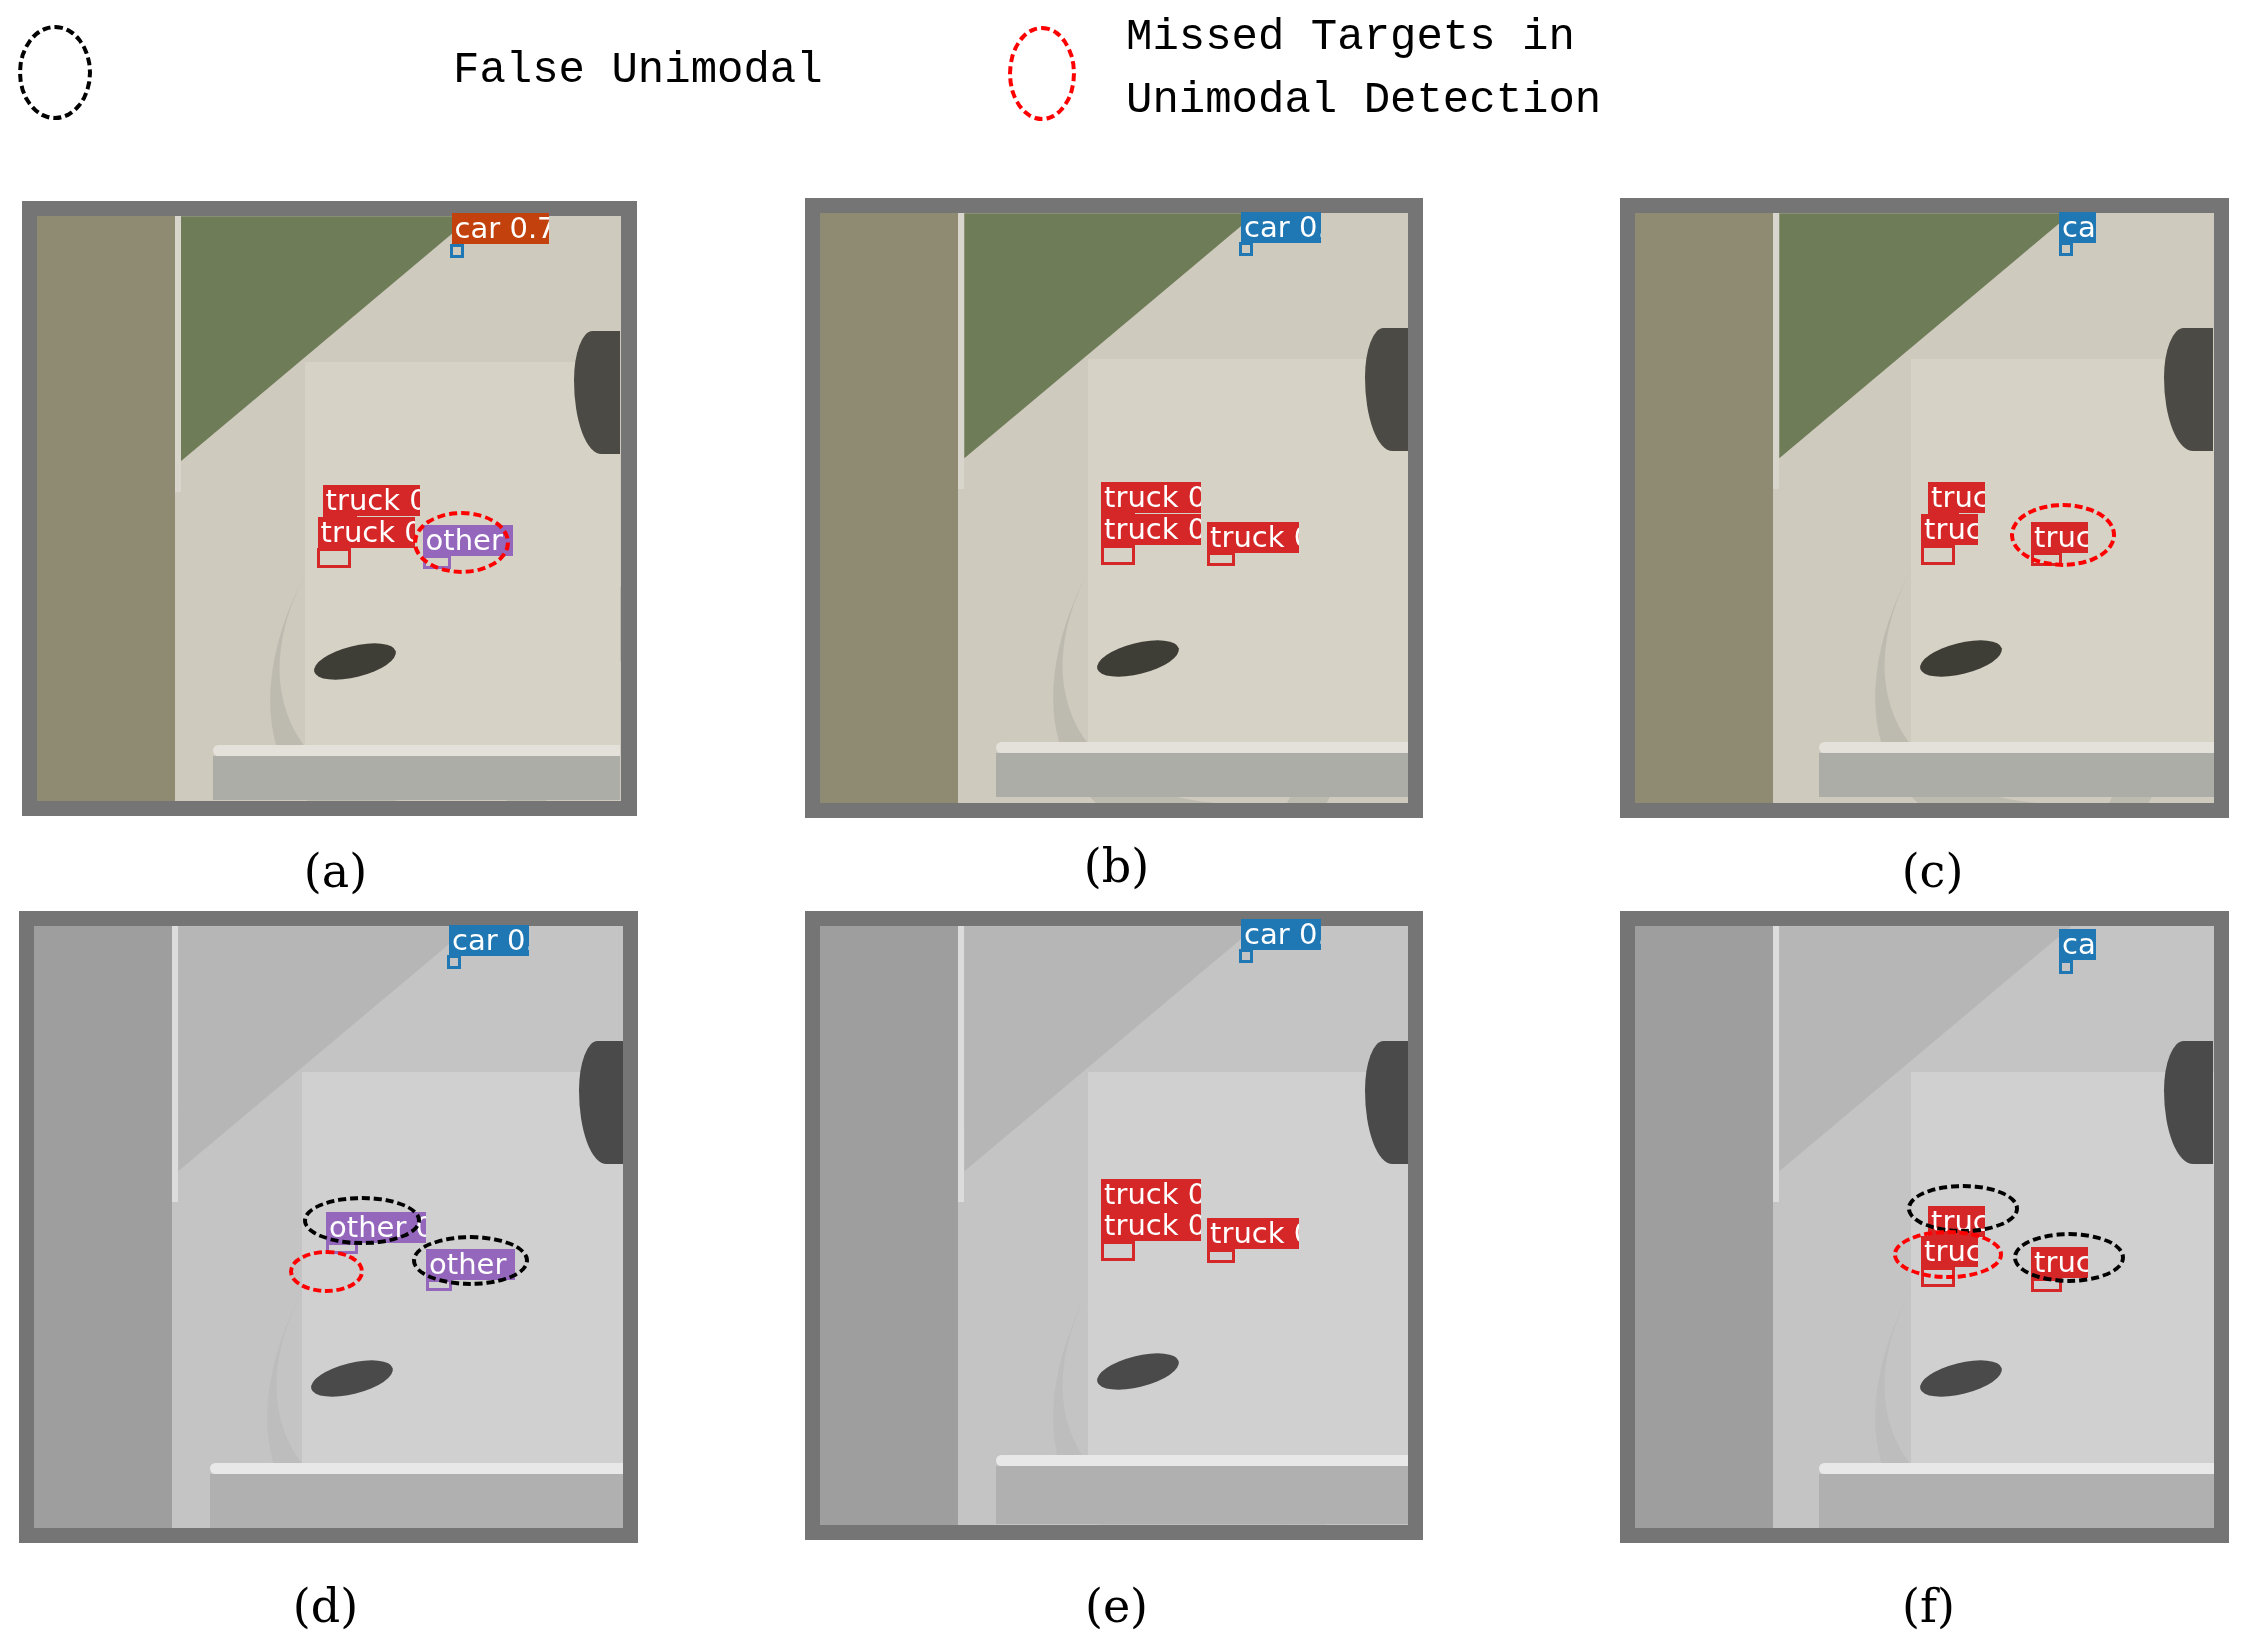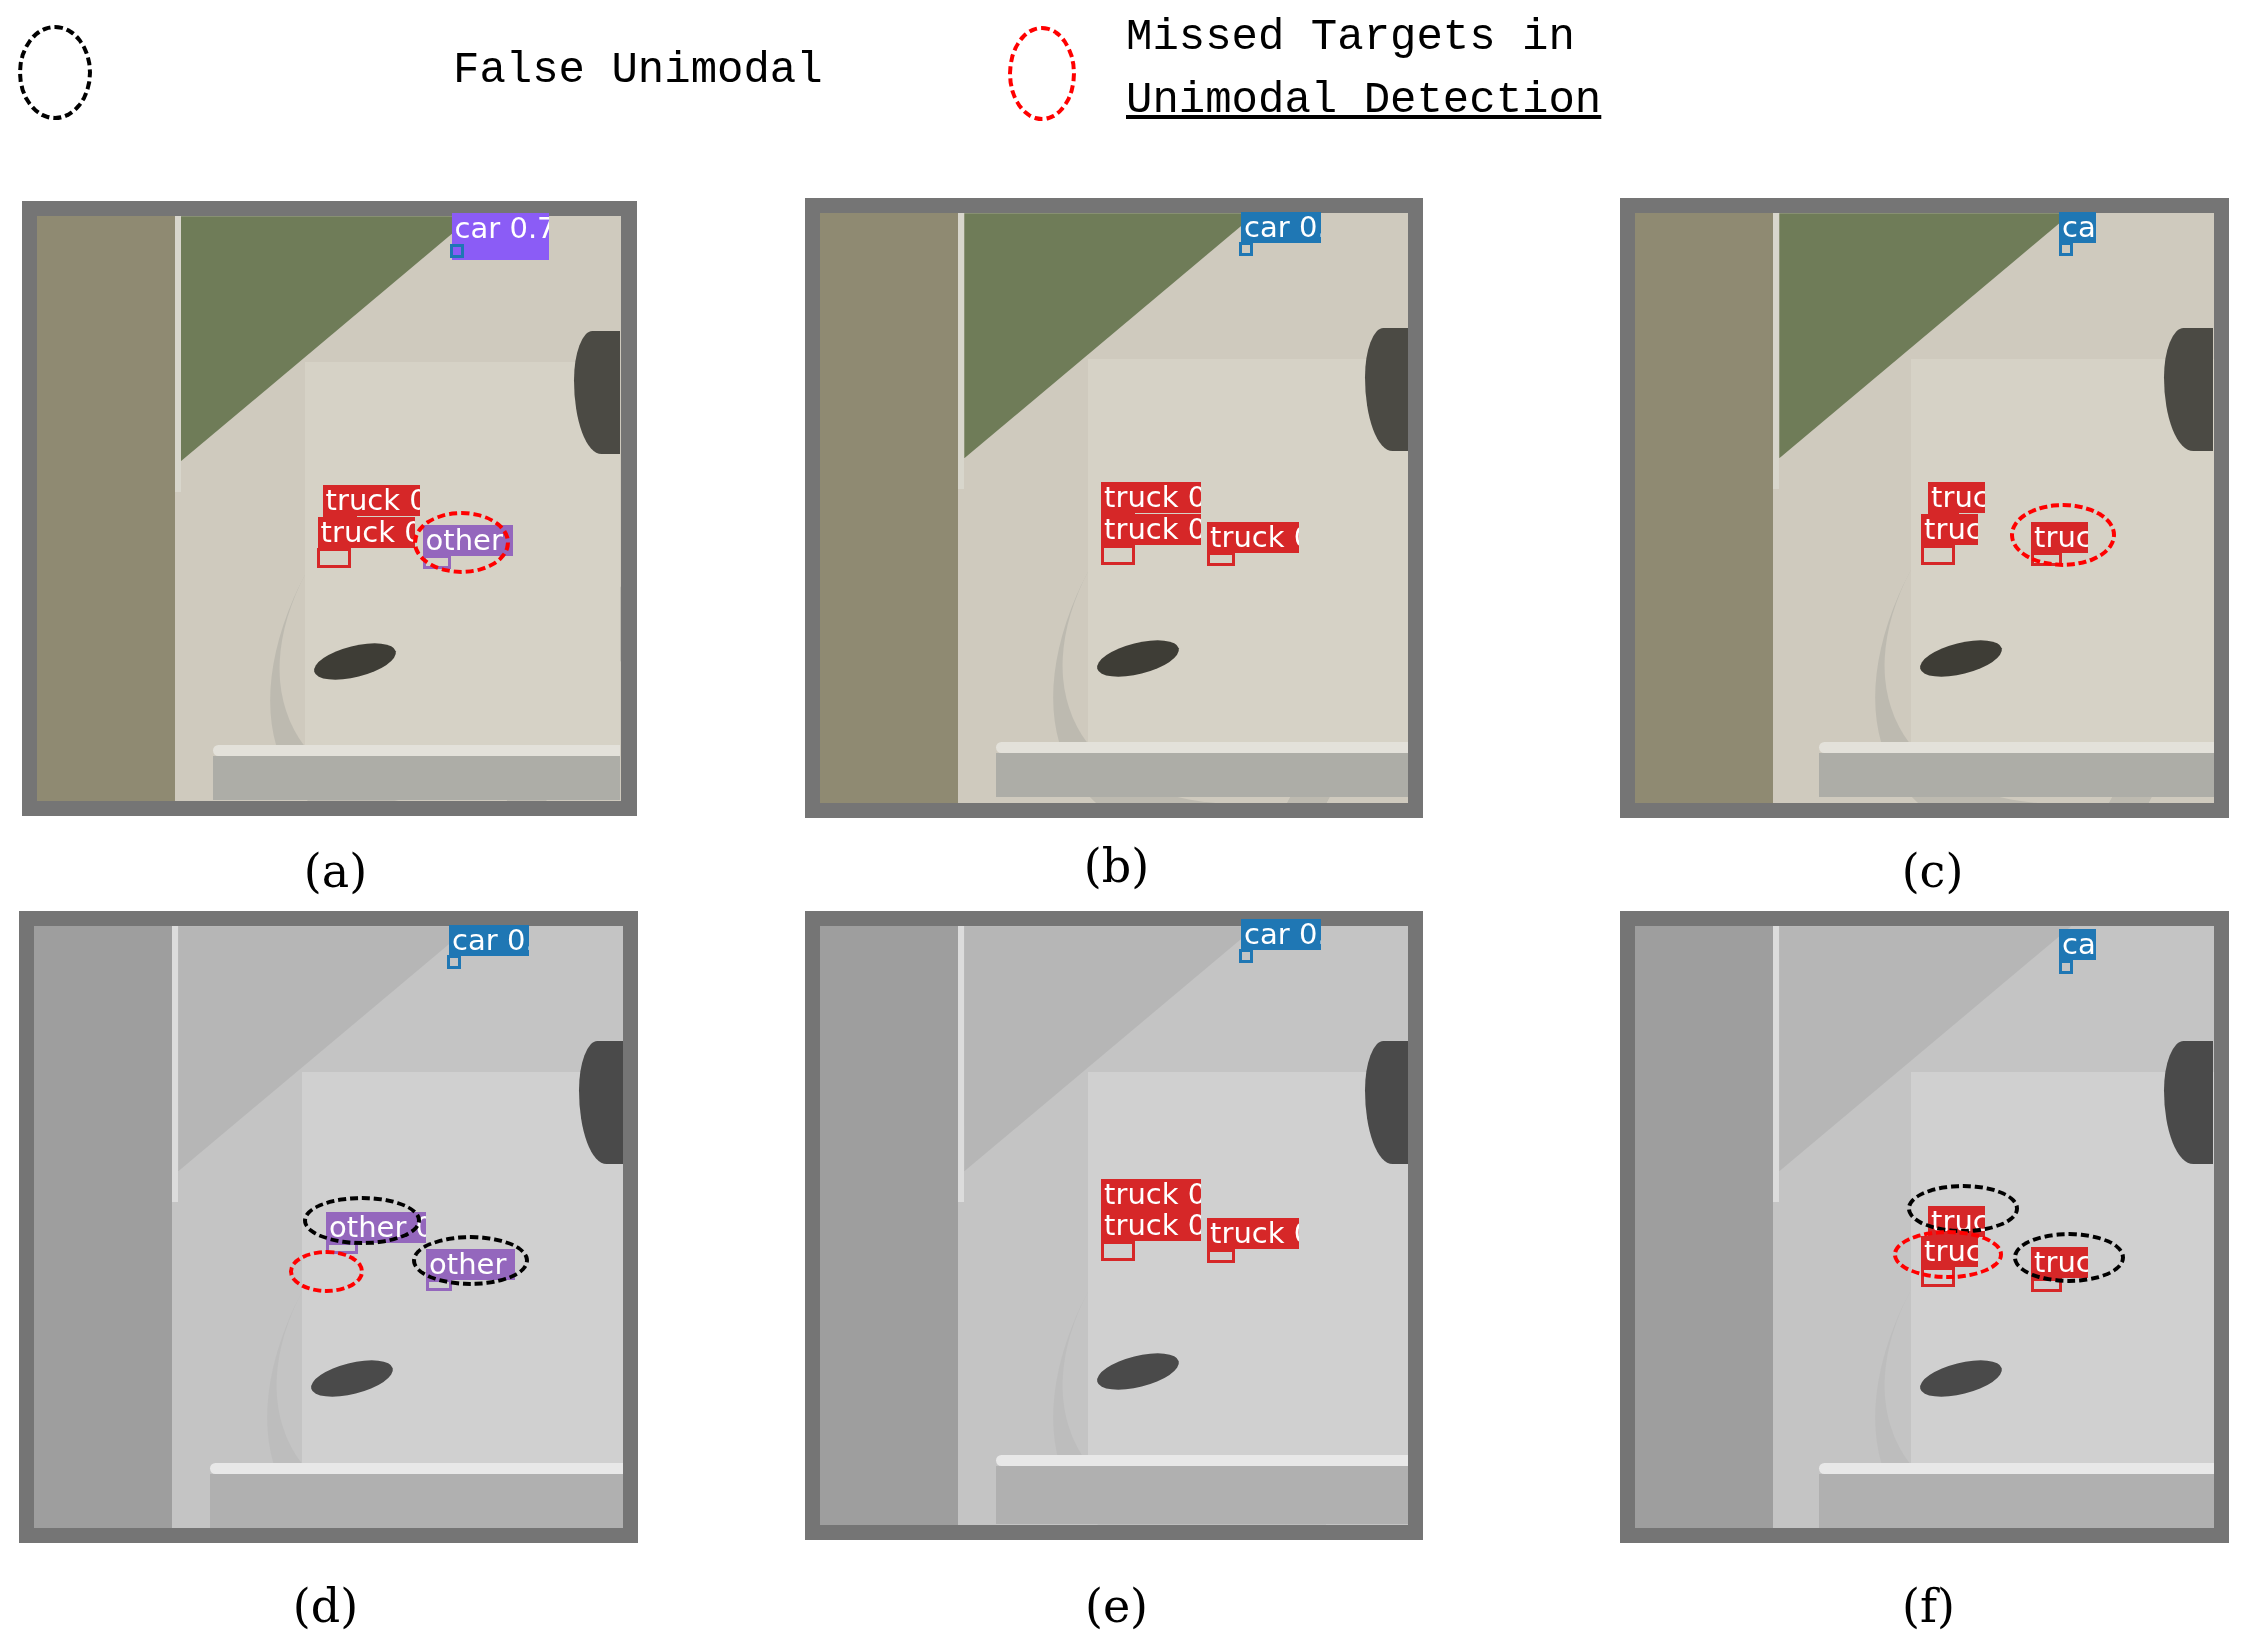--- a/index.html
+++ b/index.html
@@ -24,36 +24,36 @@
   .ring { position:absolute; border-radius:50%; box-sizing:border-box; border-style:dashed; border-width:4.6px; }
 </style>
 </head>
 <body>
 
 <div class="legend-ellipse" style="left:18.4px;top:24.5px;width:74px;height:95px;border:4.6px dashed #000;"></div>
 <div class="legend-text" style="left:453px;top:44px;">False Unimodal</div>
 
 <div class="legend-ellipse" style="left:1008px;top:26px;width:68px;height:95px;border:4.6px dashed #ff0000;"></div>
 <div class="legend-text" style="left:1126px;top:10.7px;text-align:center;">Missed Targets in</div>
-<div class="legend-text" style="left:1126px;top:74px;text-decoration:underline;">Unimodal Detection</div>
+<div class="legend-text" style="left:1126px;top:74px;">Unimodal Detection</div>
 
 <div class="panel" style="left:21.5px;top:201px;width:615px;height:615px;">
   <div class="scene color" style="left:15.3px;top:15.3px;right:15.3px;bottom:15.3px;">
     <div class="t" style="left:0;top:0;width:138px;height:100%;background:#8f8a72;"></div>
     <div class="t" style="left:138px;top:0;width:6.1px;height:276px;background:#d8d6cc;"></div>
     <div class="t" style="left:144px;top:0;width:292px;height:245px;background:#6f7c58;clip-path:polygon(0 0,100% 0,0 100%);"></div>
     <div class="t" style="left:123px;top:0;width:322px;height:591px;border-right:40px solid #bdbab0;border-bottom:40px solid #bdbab0;border-radius:0 0 0 276px;transform:skewX(-28deg);transform-origin:bottom;"></div>
     <div class="t" style="left:268px;top:146px;width:315px;height:430px;background:#d6d2c6;"></div>
     <div class="t" style="left:537px;top:115px;width:46px;height:123px;background:#4b4a44;border-radius:40% 0 0 60%;"></div>
     <div class="t" style="left:276px;top:430px;width:84px;height:31px;background:#3e3d36;border-radius:50%;transform:rotate(-14deg);"></div>
     <div class="t" style="left:176px;top:529px;width:407px;height:10.7px;background:#e3e1da;border-radius:5.4px 0 0 5.4px;"></div>
     <div class="t" style="left:176px;top:540px;width:407px;height:44px;background:#adada7;"></div>
   </div>
 
-  <div class="det-label" style="left:430px;top:12.3px;height:47px;width:91px;background:#8b5cf6;text-align:center;">car 0.7</div>
+  <div class="det-label" style="left:430px;top:12.3px;height:31px;width:91px;background:#c2410c;text-align:center;">car 0.7</div>
   <div class="det-box" style="left:428px;top:43px;width:14px;height:14px;border-color:#1f77b4;"></div>
 
   <div class="det-label" style="left:301px;top:284px;width:91px;background:#d62728;">truck 0.3</div>
   <div class="det-box" style="left:301px;top:315px;width:34px;height:10.7px;border-color:#d62728;"></div>
 
   <div class="det-label" style="left:296px;top:316px;width:91px;background:#d62728;">truck 0.7</div>
   <div class="det-box" style="left:295px;top:347px;width:34px;height:20px;border-color:#d62728;"></div>
 
   <div class="det-label" style="left:401px;top:324px;width:84px;background:#9467bd;">other 0.</div>
   <div class="det-box" style="left:401px;top:354px;width:28px;height:14px;border-color:#9467bd;"></div>

